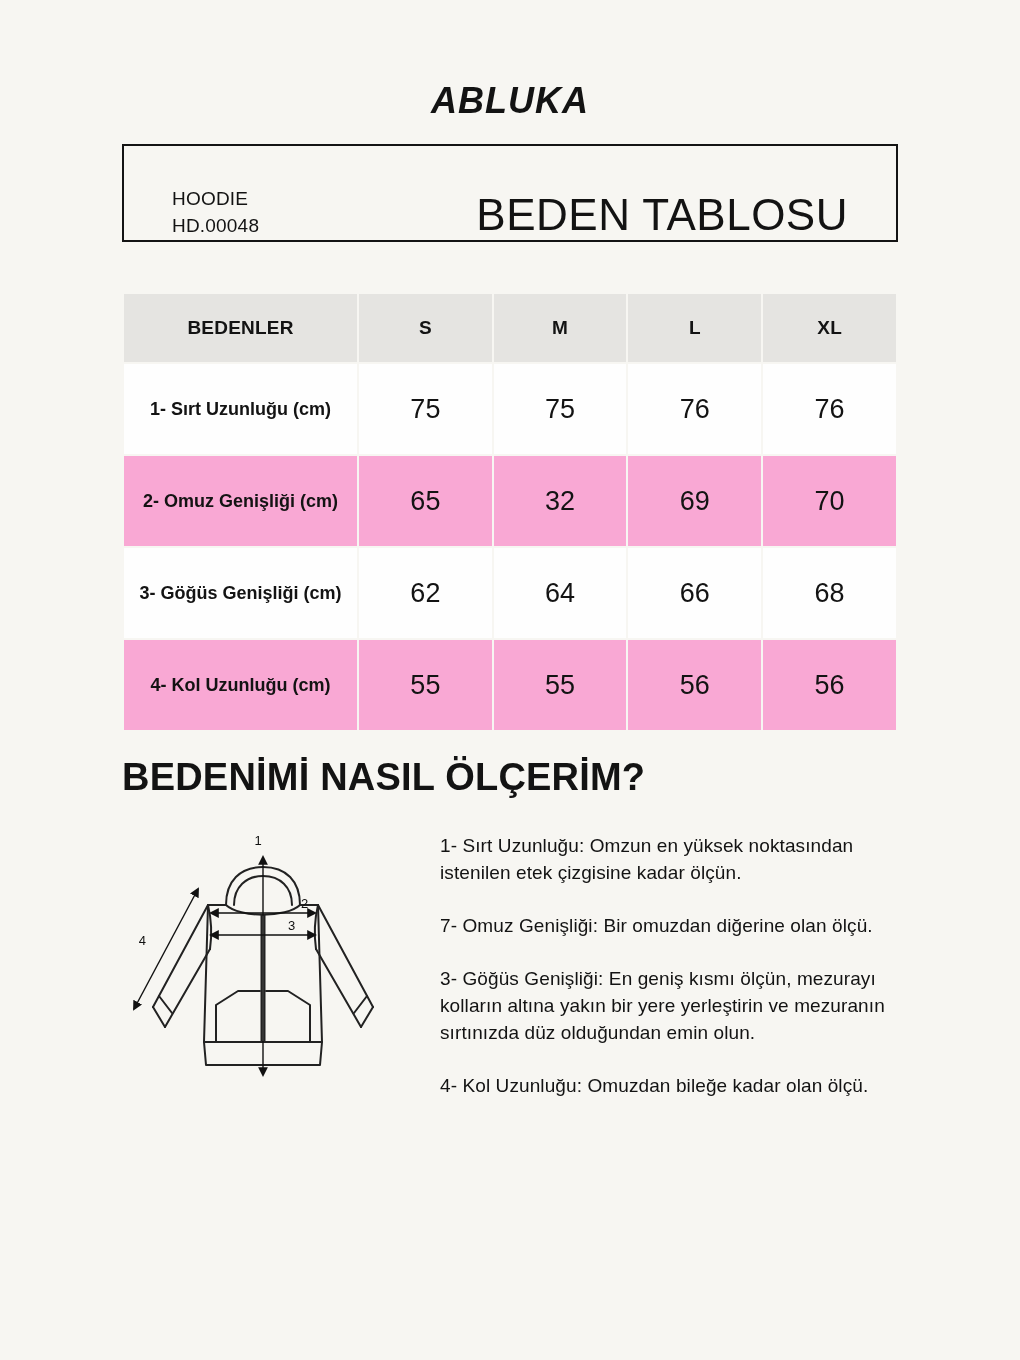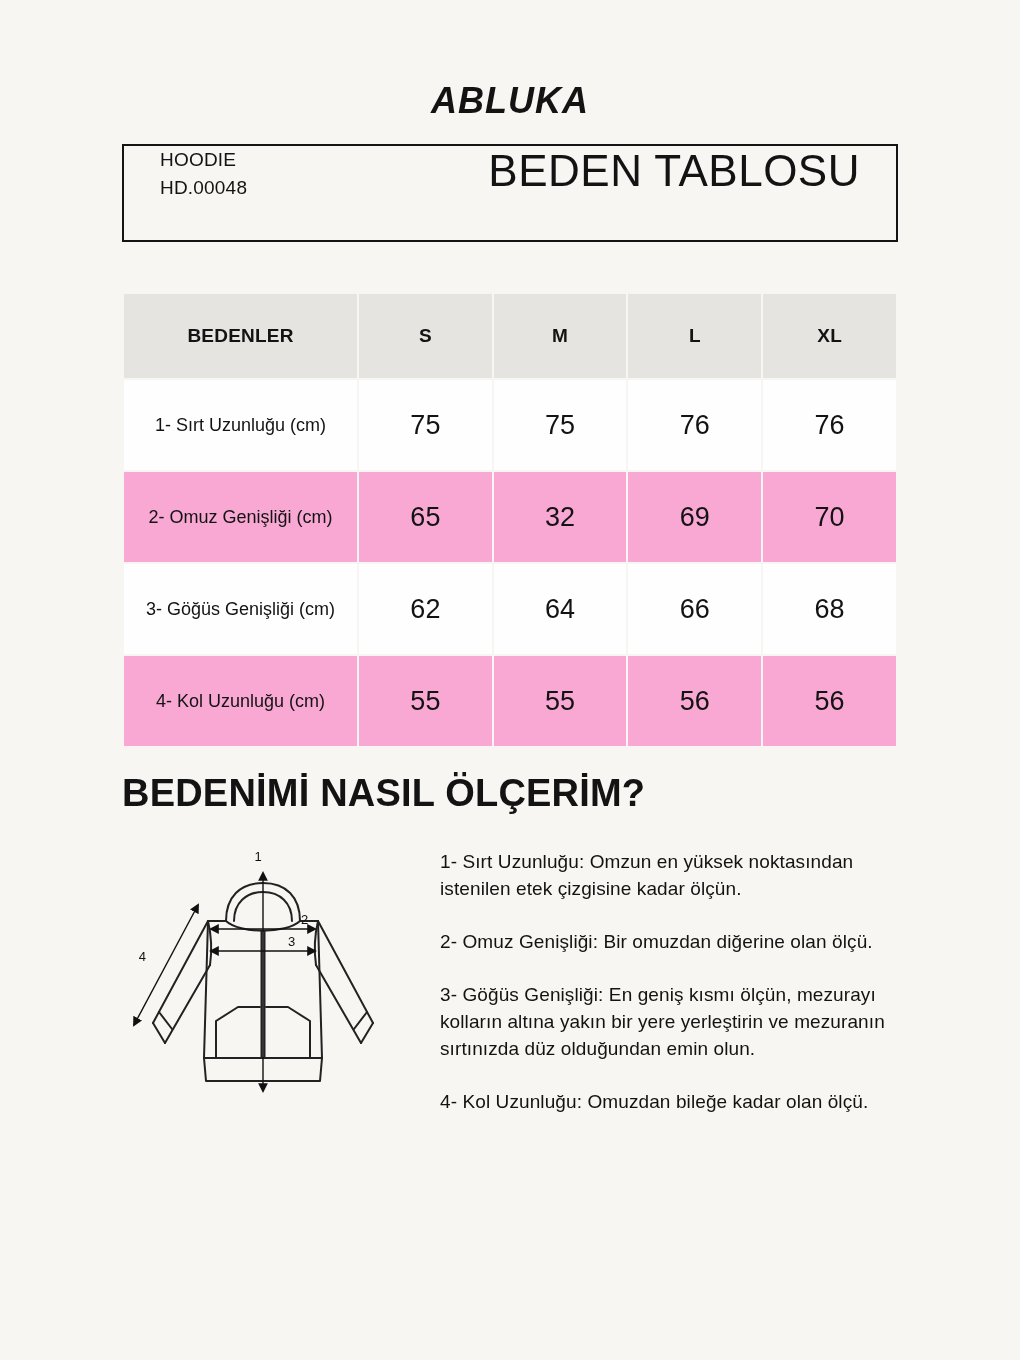--- a/index.html
+++ b/index.html
@@ -17,38 +17,38 @@
   .logo-row { display:flex; align-items:center; height:42px;flex-direction:column; }
   .logo {
     font-size:36px; font-weight:bold; font-style:italic;
     letter-spacing:1px; white-space:nowrap;
   }
   .logo-rule { flex:1; height:3px; background:#141414; margin-left:16px; margin-top:4px; }
 
   
   .header-box {
     margin-top:22px; border:2px solid #141414; height:94px;
-    display:flex; align-items:flex-start; justify-content:space-between;
-    padding:0 36px; background:transparent;
+    display:flex; align-items:flex-end; justify-content:space-between;
+    padding:0 48px; background:transparent;
   }
   .product-lines { font-size:19px; line-height:1.45; letter-spacing:0.2px; }
   .size-title { font-size:44px; font-weight:400; letter-spacing:0.5px; }
 
   
   table.size-table {
     margin-top:50px; width:100%;
     border-collapse:separate; border-spacing:2px;
     table-layout:fixed;
   }
   table.size-table th, table.size-table td { text-align:center; vertical-align:middle; padding:0; }
   table.size-table col.c-label { width:30.5%; }
-  tr.head-row { height:84px; }
+  tr.head-row { height:68px; }
   tr.head-row th { background:#e5e4e1; font-size:19px; font-weight:bold; letter-spacing:0.2px; }
   tr.data-row { height:90px; }
-  tr.data-row td.label-cell { font-size:18px; font-weight:400; }
+  tr.data-row td.label-cell { font-size:18px; font-weight:700; }
   tr.data-row td.value-cell { font-size:27px; font-weight:400; }
   tr.row-white td { background:#fefefe; }
   tr.row-gray td { background:#f9a8d4; }
 
   
   .how-heading { margin-top:24px; font-size:38px; font-weight:bold; letter-spacing:0.2px; }
   .measure-section { display:flex; margin-top:24px; }
   .diagram-wrap { flex:0 0 310px; width:310px; margin-left:-14px; }
   .instructions { flex:1; padding-left:22px; padding-top:10px; font-size:19px; line-height:1.42; letter-spacing:0.1px; }
   .instructions p { margin:0 0 26px 0; }
@@ -183,21 +183,21 @@
             <text class="mlabel" x="150" y="18" text-anchor="middle">1</text>
             <text class="mlabel" x="193" y="81" text-anchor="start">2</text>
             <text class="mlabel" x="180" y="103" text-anchor="start">3</text>
             <text class="mlabel" x="38" y="118" text-anchor="end">4</text>
           </g>
         </svg>
       </div>
 
       <div class="instructions">
         <p>1- Sırt Uzunluğu: Omzun en yüksek noktasından istenilen etek çizgisine kadar ölçün.</p>
-        <p>2- Omuz Genişliği: Bir omuzdan diğerine olan ölçü.</p>
+        <p>7- Omuz Genişliği: Bir omuzdan diğerine olan ölçü.</p>
         <p>3- Göğüs Genişliği: En geniş kısmı ölçün, mezurayı kolların altına yakın bir yere yerleştirin ve mezuranın sırtınızda düz olduğundan emin olun.</p>
         <p>4- Kol Uzunluğu: Omuzdan bileğe kadar olan ölçü.</p>
       </div>
 
     </div>
 
   </div>
 </div>
 
 </body></html>

